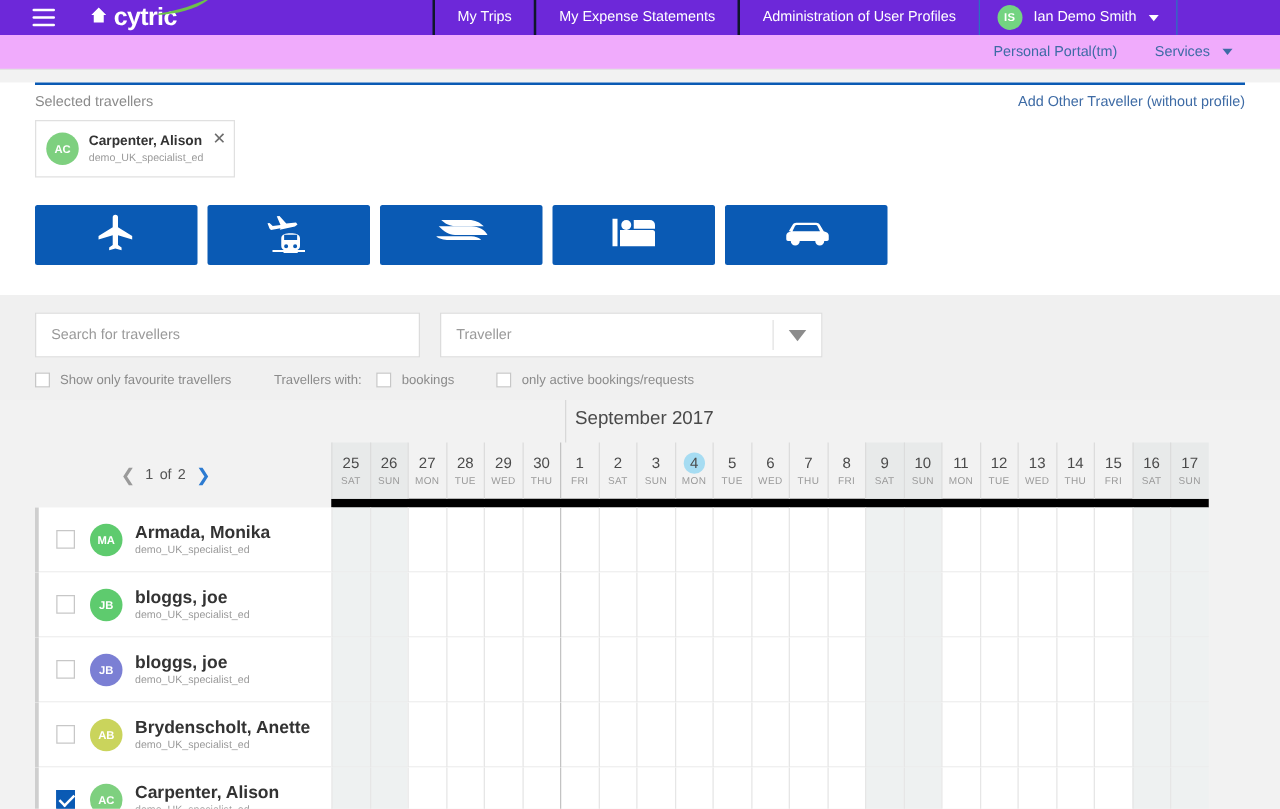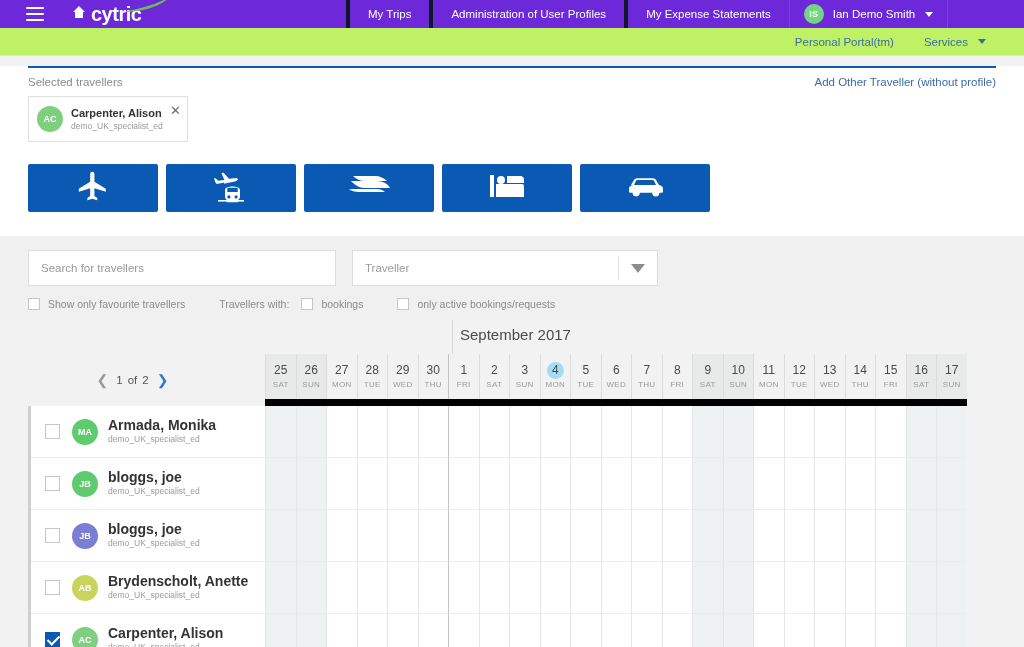--- a/index.html
+++ b/index.html
@@ -21,33 +21,33 @@
   .hamburger i { display: block; height: 2px; background: #ffffff; border-radius: 1px; }
   .logo-wrap { margin-left: 28px; display: flex; align-items: center; position: relative; }
   .logo-home { margin-right: 5px; }
   .logo-text { color: #ffffff; font-size: 20px; font-weight: bold; letter-spacing: -0.5px;
     line-height: 20px; font-family: "Liberation Sans", sans-serif; }
   .swoosh { position: absolute; left: 54px; top: -8px; }
 
   .tb-nav { display: flex; align-items: stretch; flex: 1; }
   .tb-item { display: flex; align-items: center; justify-content: center;
     color: #ffffff; font-size: 11.5px; padding: 0 18px;
-    border-left: 4px solid #0f172a; cursor: pointer; white-space: nowrap; }
+    border-left: 2px solid #0f172a; cursor: pointer; white-space: nowrap; }
   .tb-user { display: flex; align-items: center; border-left: 1px solid #2b71c0;
     padding: 0 14px 0 14px; cursor: pointer; }
   .tb-avatar { width: 20px; height: 20px; border-radius: 50%; background: #73d481;
     color: #ffffff; font-size: 9px; display: flex; align-items: center;
     justify-content: center; font-weight: bold; letter-spacing: 0.3px; }
   .tb-username { color: #fff; font-size: 11.5px; margin-left: 9px; white-space: nowrap; }
   .caret { width: 0; height: 0; border-left: 4px solid transparent;
     border-right: 4px solid transparent; border-top: 5px solid #ffffff; margin-left: 10px; }
   .tb-rightedge { width: 38px; border-left: 1px solid #2b71c0; }
 
   
-  .subbar { height: 28px; background: #bef264; display: flex; align-items: center;
+  .subbar { height: 28px; background: #f0abfc; display: flex; align-items: center;
     justify-content: flex-end; padding-right: 38px; border-bottom: 1px solid #e2e2e2; }
   .sb-item { color: #3e6ba5; font-size: 11.5px; margin-left: 30px; cursor: pointer; }
   .sb-caret { width: 0; height: 0; border-left: 4px solid transparent;
     border-right: 4px solid transparent; border-top: 5px solid #3e6ba5;
     margin-left: 10px; cursor: pointer; }
 
   
   .card { background: #ffffff; margin: 10px 0 0 0; position: relative; }
   .card-topline { height: 2px; background: #0a5ab4; margin: 0 28px; }
 
@@ -166,22 +166,22 @@
       <span class="logo-text">cytric</span>
       <span class="swoosh">
         <svg width="46" height="16" viewBox="0 0 46 16">
             <path d="M0 15 C14 13 32 8 45 0 C34 11 18 15 0 16 Z" fill="#6dc04a"></path>
           </svg>
       </span>
     </div>
   </div>
   <div class="tb-nav">
     <div class="tb-item">My Trips</div>
+    <div class="tb-item">My Expense Statements</div>
     <div class="tb-item">Administration of User Profiles</div>
-    <div class="tb-item">My Expense Statements</div>
     <div class="tb-user">
       <div class="tb-avatar">IS</div>
       <div class="tb-username">Ian Demo Smith</div>
       <div class="caret"></div>
     </div>
     <div class="tb-rightedge"></div>
   </div>
 </div>
 
 <div class="subbar">

